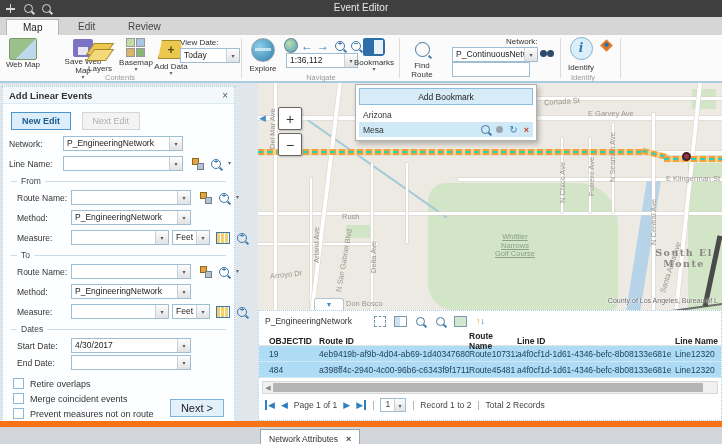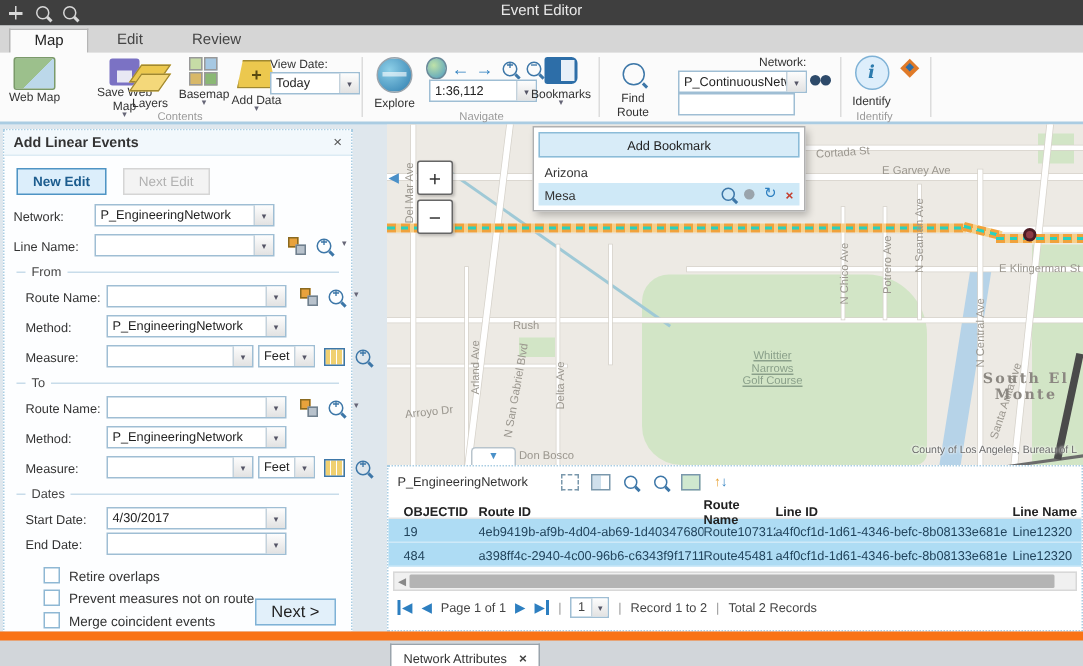--- a/index.html
+++ b/index.html
@@ -465,32 +465,32 @@
       </div>
       <div class="frow" style="margin-top:2px;">
         <span class="flabel">End Date:</span>
         <span class="pcombo">
           <span class="cv"></span>
             <span class="ca">▾</span>
         </span>
       </div>
     </div>
 
-    <div style="margin-top:8px;margin-left:16px;">
+    <div style="margin-top:8px;">
       <div class="cbrow">
         <span class="cb"></span>
         <span>Retire overlaps</span>
       </div>
       <div class="cbrow">
         <span class="cb"></span>
-        <span>Prevent measures not on route</span>
+        <span>Merge coincident events</span>
       </div>
       <div class="cbrow">
         <span class="cb"></span>
-        <span>Merge coincident events</span>
+        <span>Prevent measures not on route</span>
       </div>
     </div>
     <span class="btn-nextp">Next &gt;</span>
   </div>
 
   <div class="attr">
     <div class="attr-h">
       <span class="lname">P_EngineeringNetwork</span>
       <span class="tico">
           <span class="selbox"></span>

